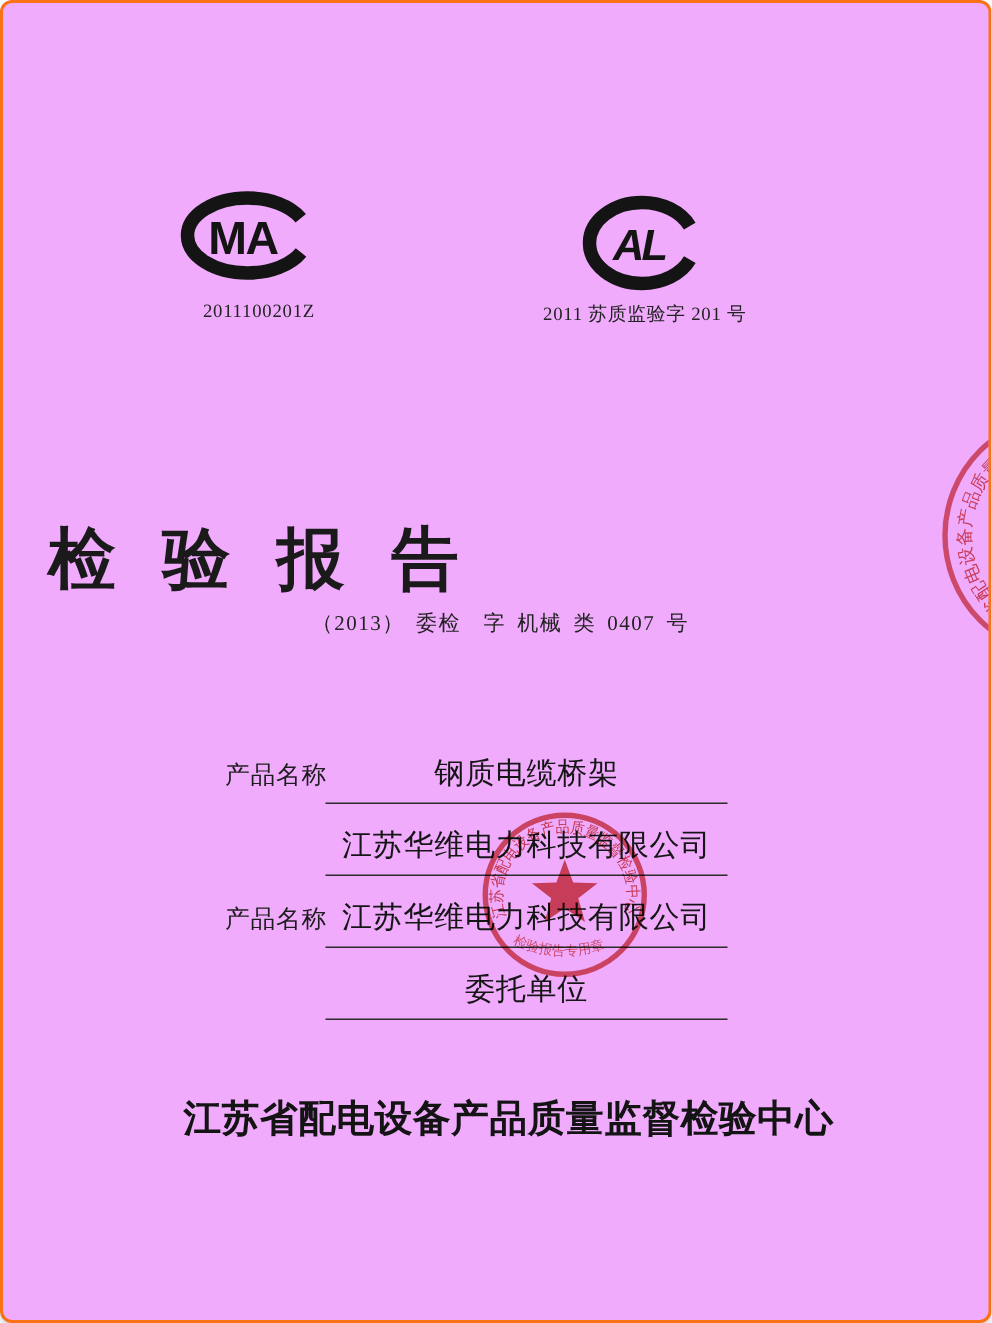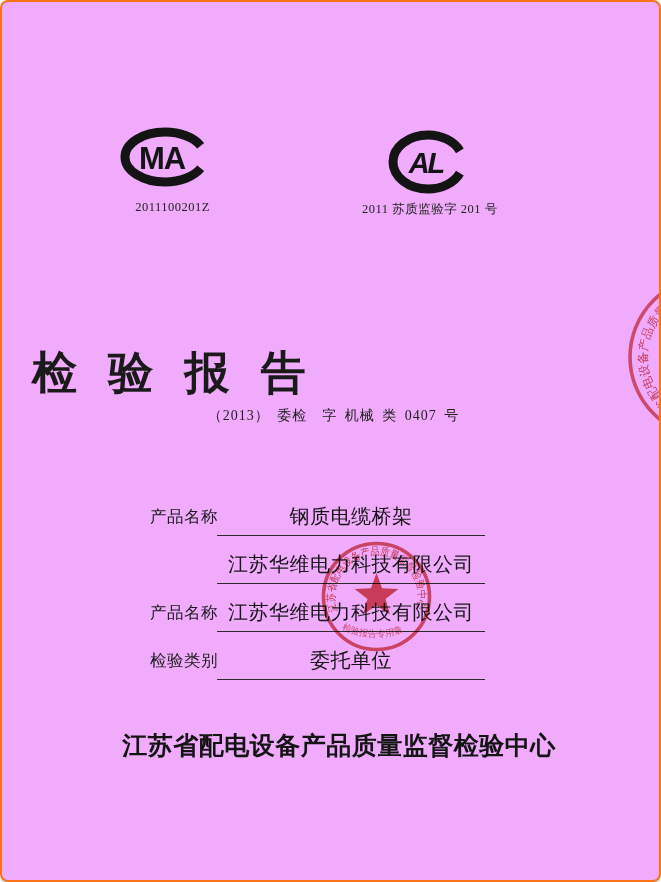--- a/index.html
+++ b/index.html
@@ -80,21 +80,20 @@
     <span class="field-line">钢质电缆桥架</span>
   </div>
   <div class="field-row" style="top:545px">
     <span class="field-line">江苏华维电力科技有限公司</span>
   </div>
   <div class="field-row" style="top:593px">
     <span class="field-label">产品名称</span>
     <span class="field-line">江苏华维电力科技有限公司</span>
   </div>
   <div class="field-row" style="top:641px">
-    <span class="field-label">检验类别</span>
     <span class="field-line">委托单位</span>
   </div>
 
   <div class="issuer">江苏省配电设备产品质量监督检验中心</div>
 
   <svg class="stamp stamp-center" viewBox="0 0 113 113">
     <defs>
       <path id="ringPathC" d="M 17 71 A 42 42 0 1 1 96 71" fill="none"></path>
       <path id="capPathC" d="M 20 88 A 80 80 0 0 0 93 88" fill="none"></path>
     </defs>

